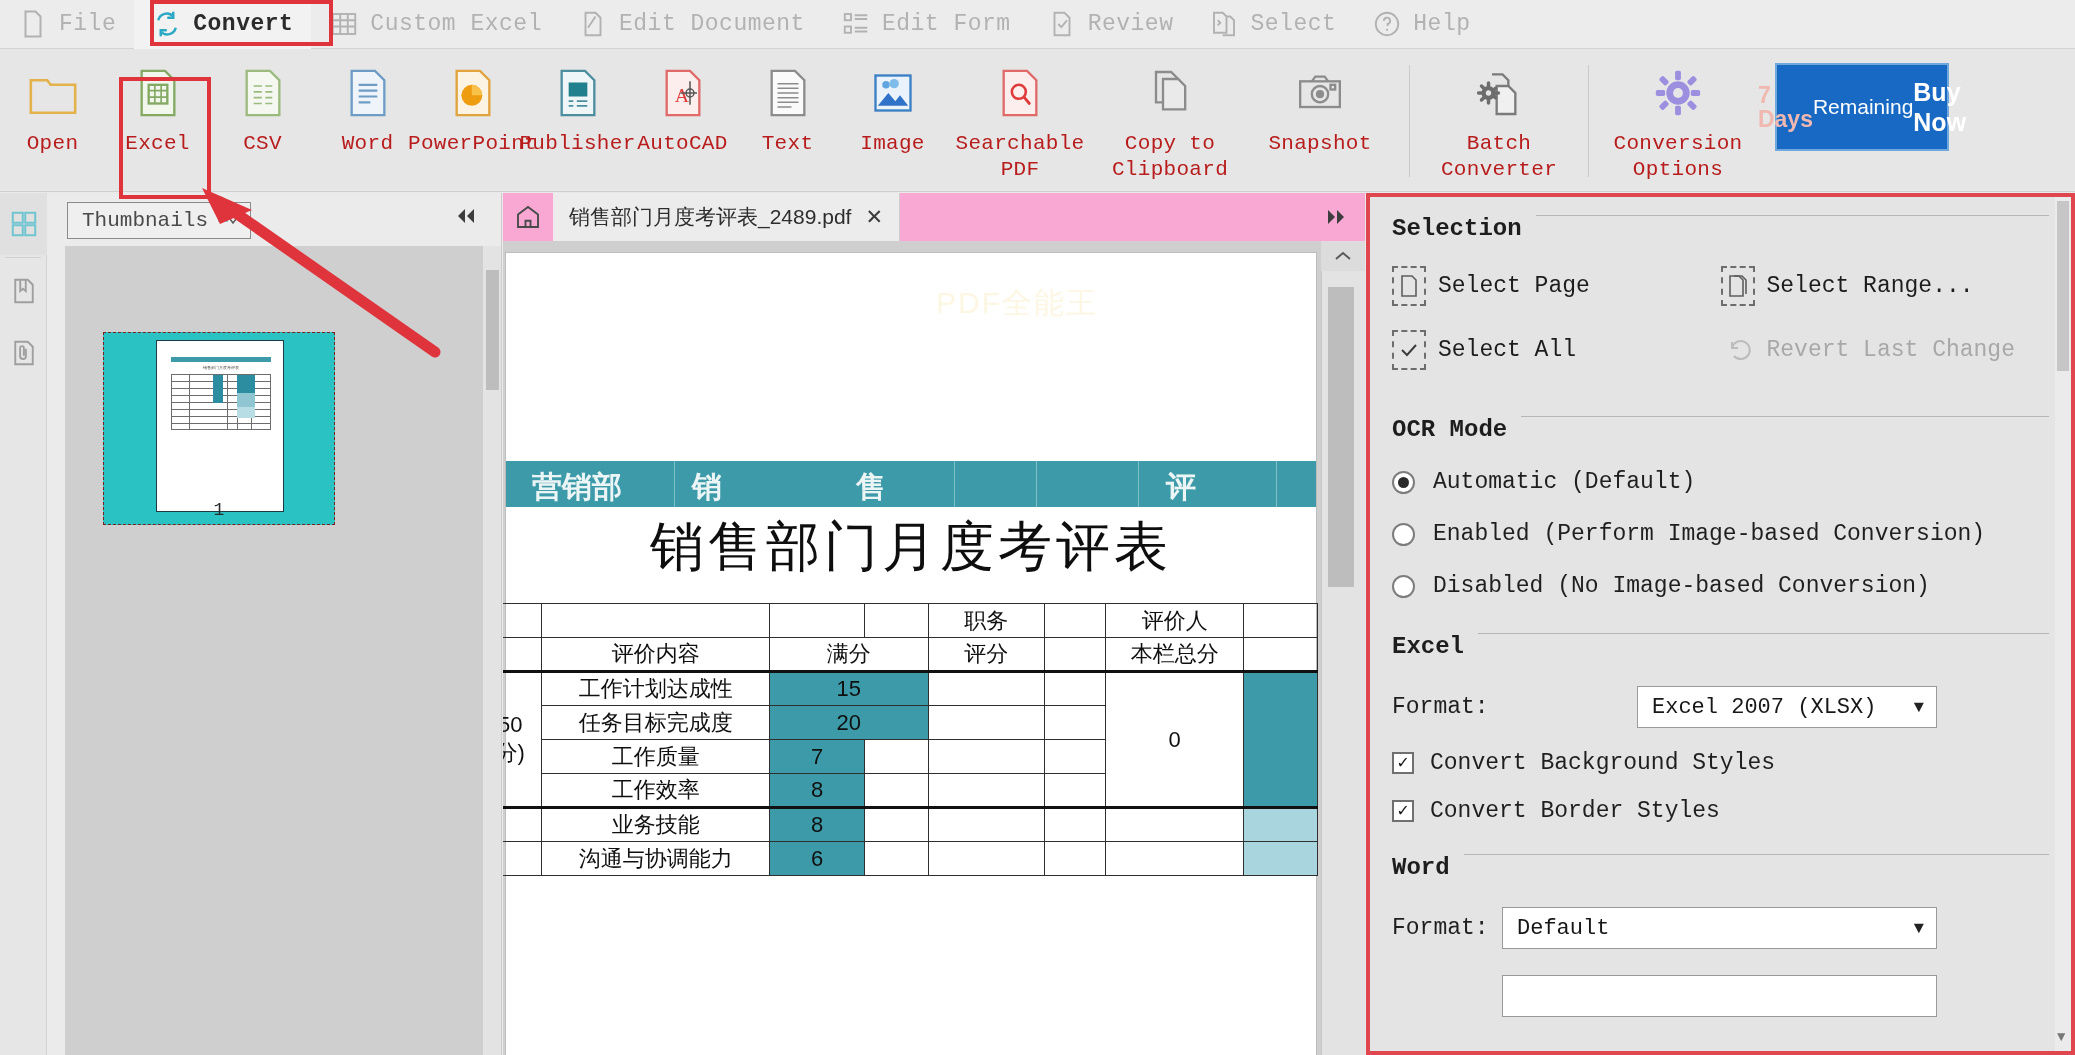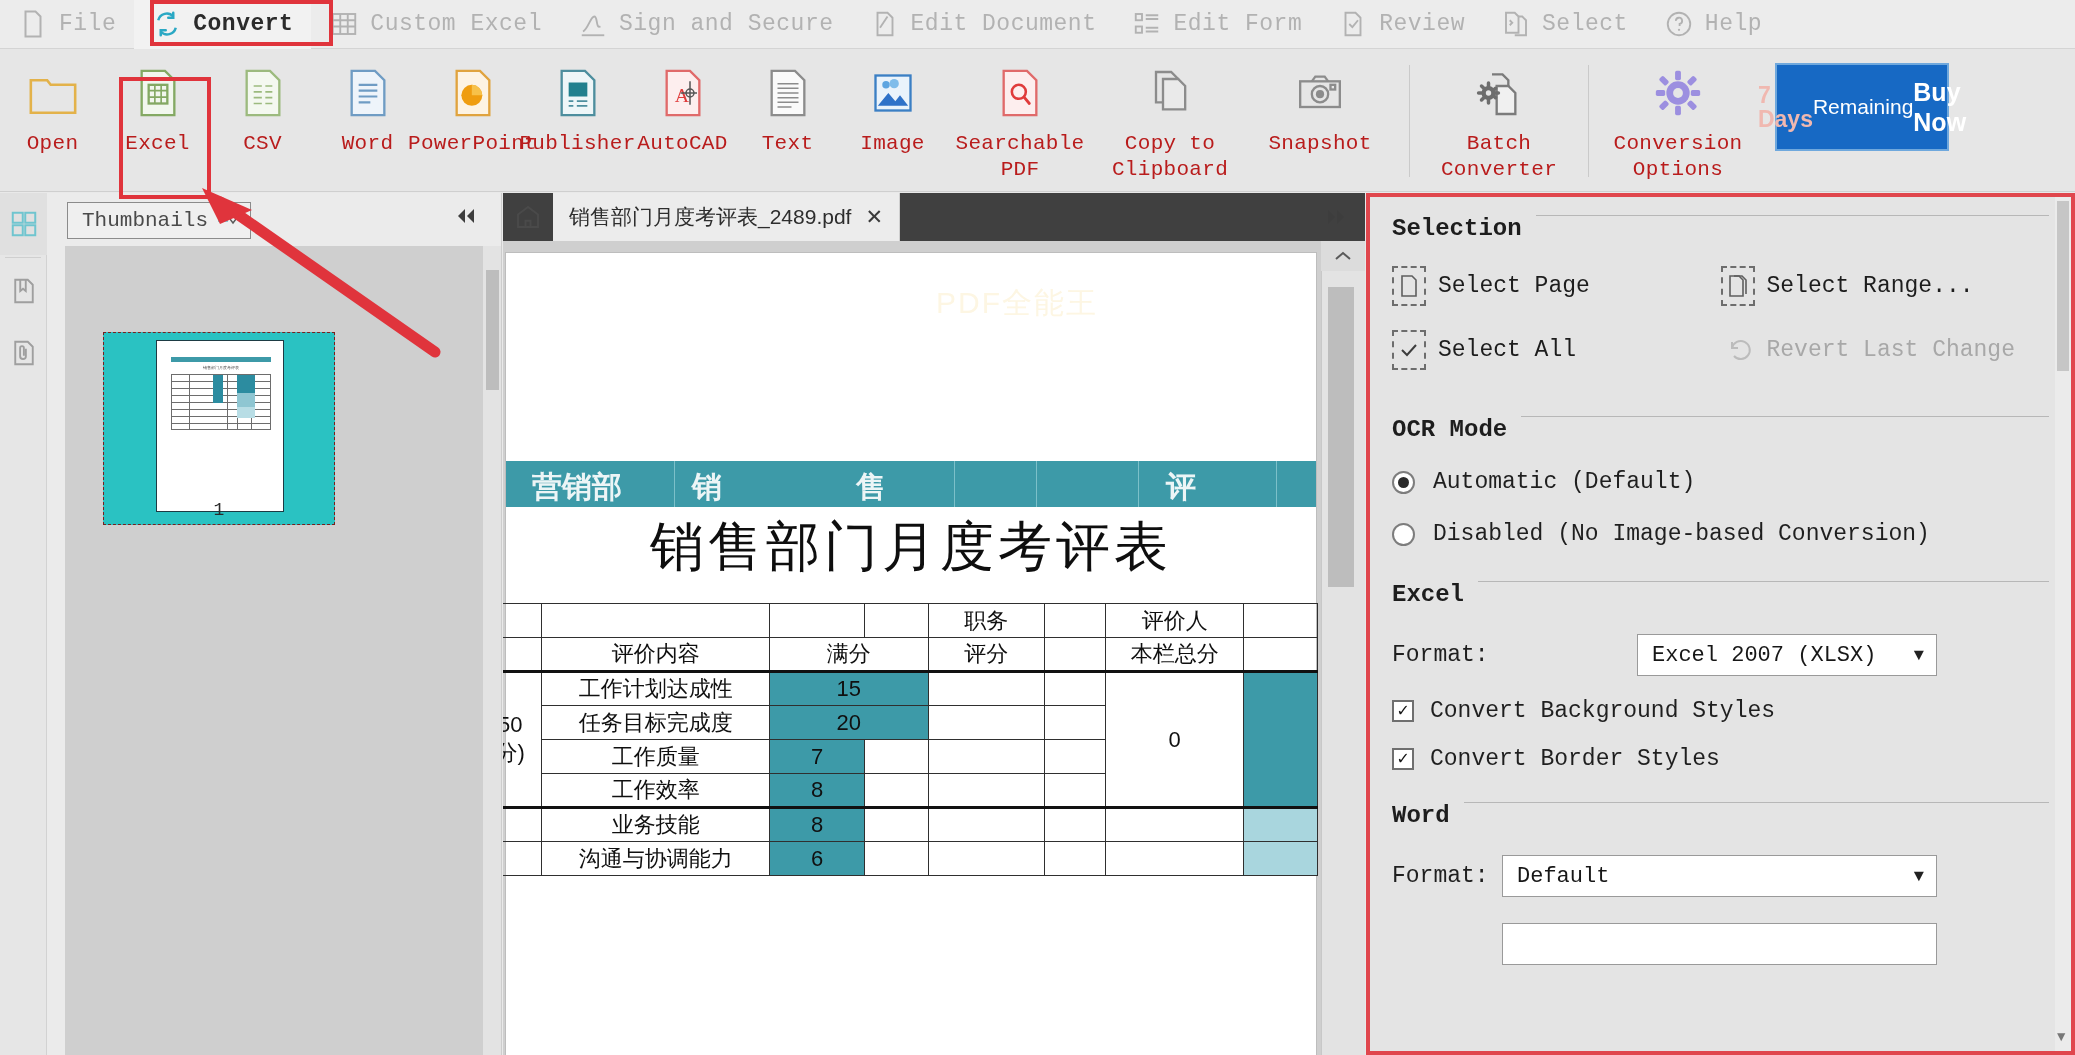--- a/index.html
+++ b/index.html
@@ -119,21 +119,21 @@
     position:absolute; right: 0px; top: 53px; width: 18px; height: 809px; background:#e3e3e3;
   }
   .thumb-scroll .thumbbar { position:absolute; left:3px; top:24px; width:13px; height:120px; background:#bdbdbd; }
 
   
   .docpane {
     position: absolute; left: 503px; top: 193px; width: 862px; height: 862px;
     background: #cfcfcf;
   }
   .tabbar {
-    position: relative; height: 48px; background: #404040;
+    position: relative; height: 48px; background: #f9a8d4;
     display: flex; align-items: stretch;
   }
   .home-btn { width: 50px; display:flex; align-items:center; justify-content:center; }
   .doctab {
     display:flex; align-items:center; gap: 14px;
     padding: 0 16px; background: #ececec;
     font-size: 21px; color: #2d2d2d;
     font-family: "Liberation Sans", sans-serif;
     border-right: 1px solid #cfcfcf;
   }
@@ -285,27 +285,20 @@
     </div>
 
     <div class="menu-item">
       <svg class="menu-ico" viewBox="0 0 24 24" fill="none" stroke="#b2b2b2" stroke-width="1.5">
         <rect x="3" y="4" width="18" height="16"></rect>
           <path d="M3 9h18M3 14h18M9 4v16M15 4v16"></path>
       </svg>
       <span>Custom Excel</span>
     </div>
 
-    <div class="menu-item">
-      <svg class="menu-ico" viewBox="0 0 24 24" fill="none" stroke="#b2b2b2" stroke-width="1.5">
-        <path d="M4 18c4-2 6-12 9-12s1 10 5 8"></path>
-          <path d="M3 21h18"></path>
-      </svg>
-      <span>Sign and Secure</span>
-    </div>
 
     <div class="menu-item">
       <svg class="menu-ico" viewBox="0 0 24 24" fill="none" stroke="#b2b2b2" stroke-width="1.5">
         <path d="M6 3h8l4 4v14H6z"></path>
           <path d="M14 6l-6 9"></path>
       </svg>
       <span>Edit Document</span>
     </div>
 
     <div class="menu-item">
@@ -751,20 +744,24 @@
       </div>
 
       <div class="radio-row">
         <span class="radio">
             <span class="dot"></span>
           </span>
         <span>Automatic (Default)</span>
       </div>
       <div class="radio-row">
         <span class="radio"></span>
+        <span>Enabled (Perform Image-based Conversion)</span>
+      </div>
+      <div class="radio-row">
+        <span class="radio"></span>
         <span>Disabled (No Image-based Conversion)</span>
       </div>
 
       <div class="sec-head" style="margin-top:34px">
         <span class="t">Excel</span>
         <span class="rule"></span>
       </div>
 
       <div class="field-row">
         <span class="field-label" style="width:245px">Format:</span>

